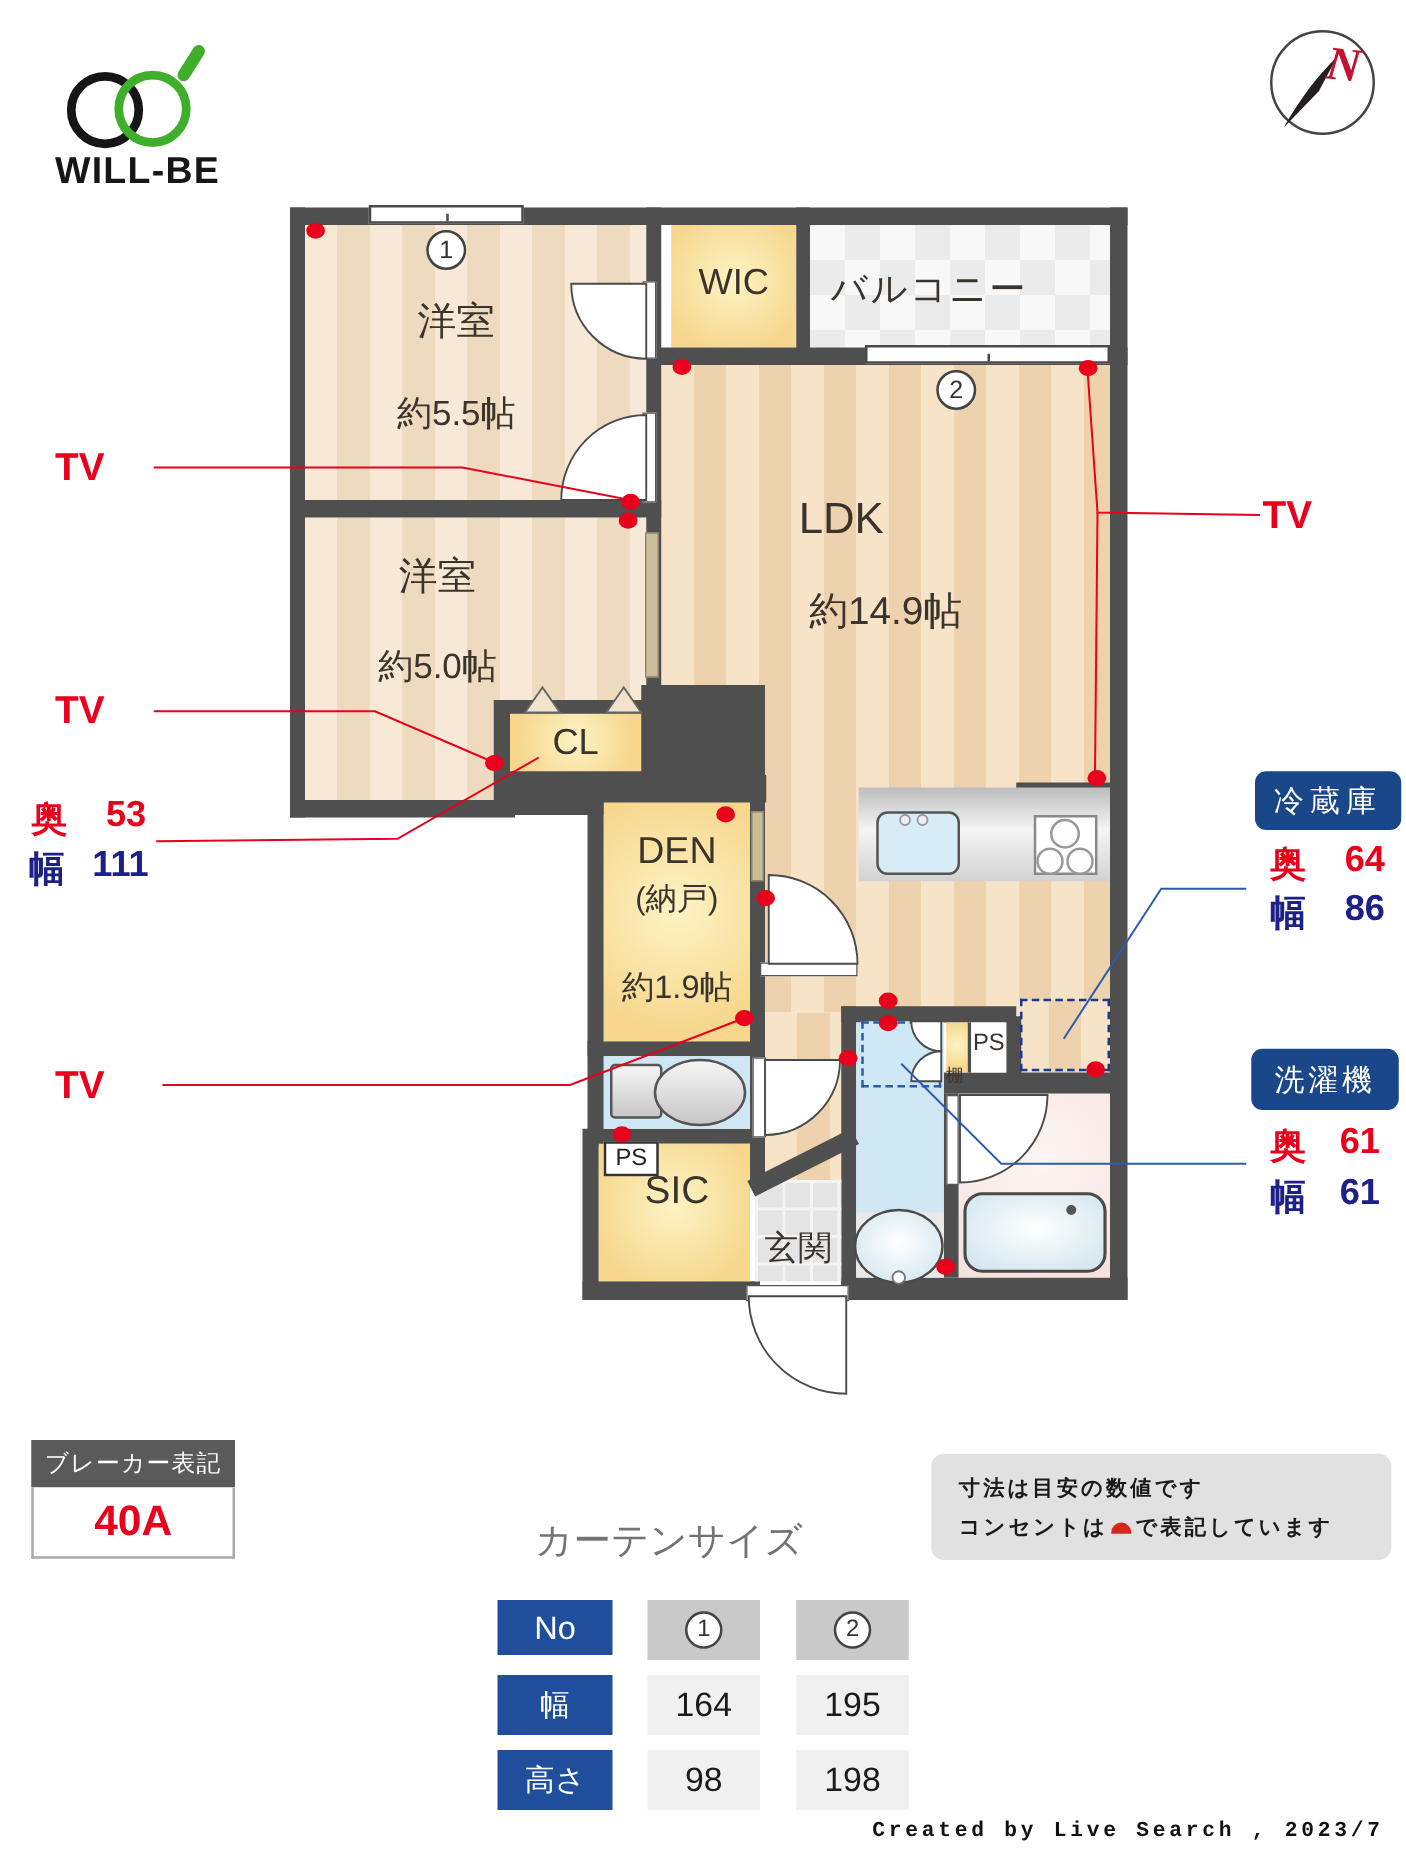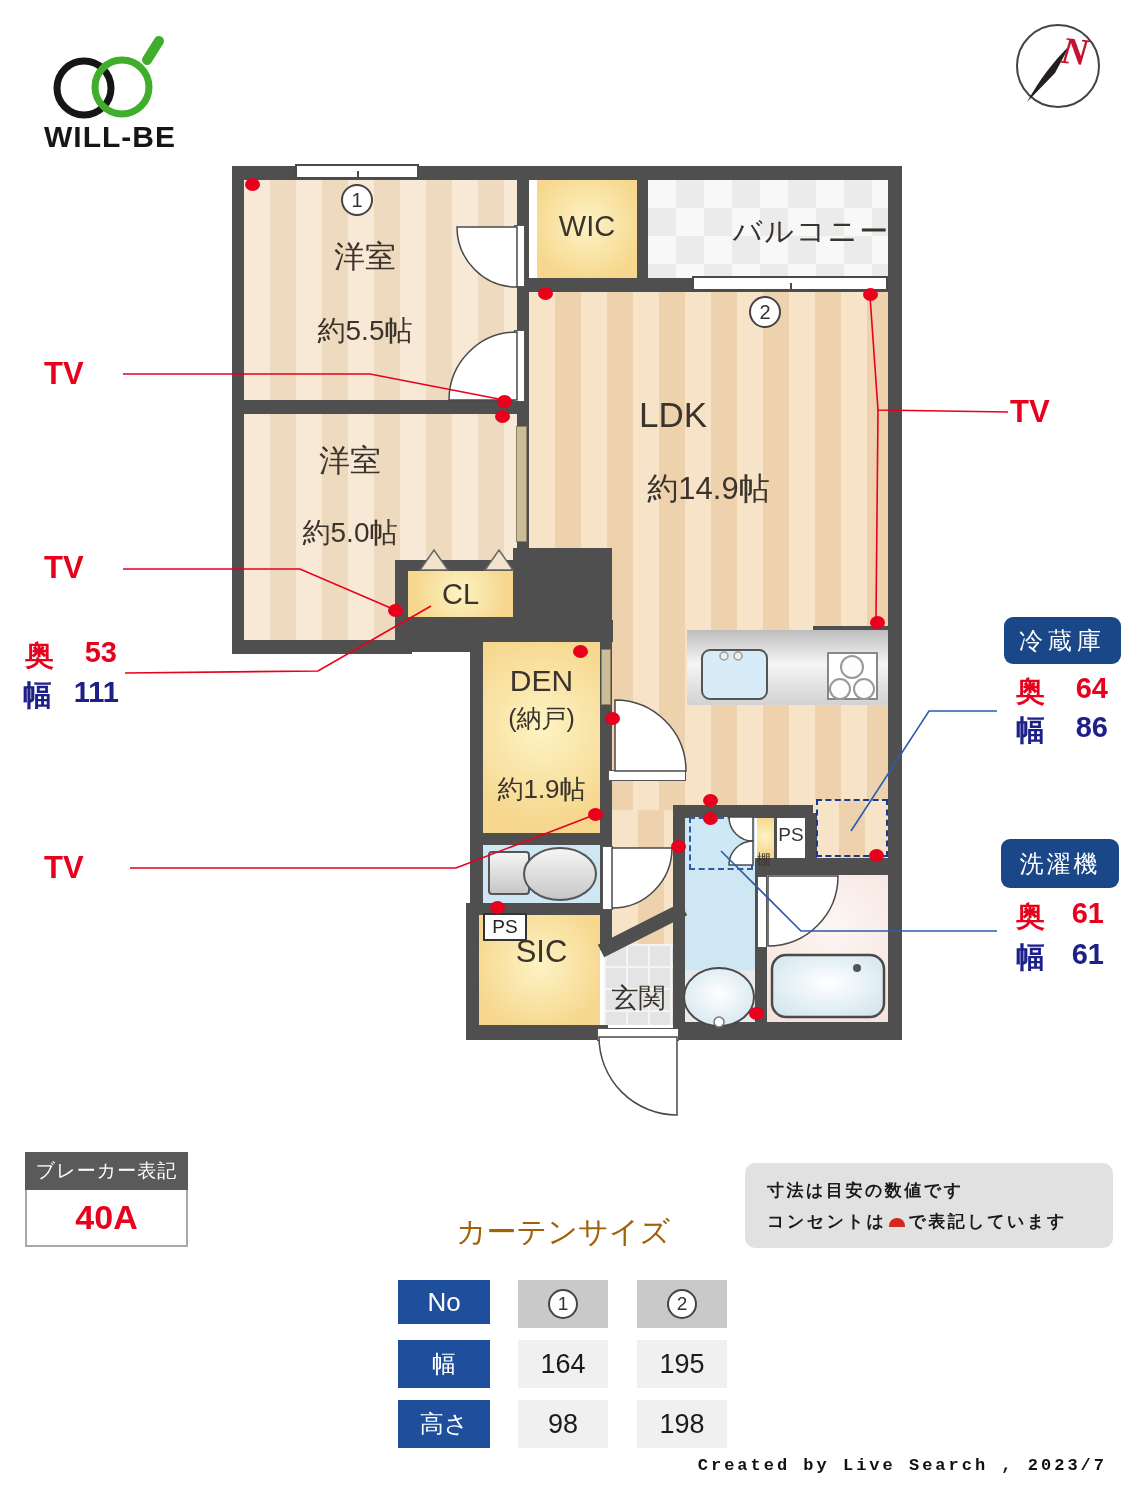--- a/index.html
+++ b/index.html
@@ -37,21 +37,21 @@
   .dashBlue{border:2px dashed #2a5caa;box-sizing:border-box;background:#cfe8f5;z-index:6;}
   
   #breaker{position:absolute;left:25px;top:1152px;width:163px;z-index:10;}
   #breaker .hd{background:#5a5a5a;color:#fff;font-size:19px;letter-spacing:1px;text-align:center;padding:6px 0;}
   #breaker .bd{background:#fff;border:2px solid #a9a9a9;border-top:none;text-align:center;font-size:34px;font-weight:bold;color:#e8001c;padding:8px 0;}
   
   #notebox{position:absolute;left:745px;top:1163px;width:368px;background:#e1e1e1;border-radius:10px;
            padding:12px 0 10px 22px;box-sizing:border-box;font-size:17px;letter-spacing:2.5px;color:#1a1a1a;line-height:1.85;z-index:10;font-weight:bold;}
   .dome{display:inline-block;width:16px;height:9px;background:#d5271d;border-radius:8px 8px 0 0;margin:0 3px;}
   
-  #curtainTitle{position:absolute;left:428px;top:1212px;width:270px;text-align:center;font-size:30px;color:#a16207;z-index:10;font-family:Liberation Serif, serif;}
+  #curtainTitle{position:absolute;left:428px;top:1212px;width:270px;text-align:left;font-size:30px;color:#737373;z-index:10;font-family:Liberation Serif, serif;}
   .thead{position:absolute;background:#1e4e9c;color:#fff;display:flex;align-items:center;justify-content:center;z-index:10;}
   .tcell{position:absolute;background:#f0f0f0;color:#1a1a1a;display:flex;align-items:center;justify-content:center;font-size:27px;z-index:10;}
   .tcellhd{position:absolute;background:#c9c9c9;display:flex;align-items:center;justify-content:center;z-index:10;}
   .circnum{display:inline-block;width:30px;height:30px;border-radius:50%;background:#fff;border:2px solid #444;box-sizing:border-box;
            text-align:center;line-height:26px;font-size:19px;color:#333;}
   #footer{position:absolute;left:600px;top:1456px;width:507px;text-align:right;z-index:10;
           font-family:"Liberation Mono","DejaVu Sans Mono",monospace;font-size:17px;font-weight:bold;letter-spacing:3px;color:#111;}
   #logoText{position:absolute;left:36px;top:120px;width:140px;font-size:30px;font-weight:bold;letter-spacing:1px;color:#161616;z-index:10;text-align:right;}
   svg.overlay{position:absolute;left:0;top:0;z-index:7;pointer-events:none;}
   .vert{writing-mode:vertical-rl;}
@@ -231,21 +231,21 @@
   <div id="logoText">WILL-BE</div>
 
   <div class="roomlabel" style="left:280px;top:236px;width:170px;font-size:31px;">洋室</div>
   <div class="roomlabel" style="left:270px;top:312px;width:190px;font-size:28px;">約5.5帖</div>
   <div class="numcircle" style="left:341px;top:184px;">1</div>
 
   <div class="roomlabel" style="left:265px;top:440px;width:170px;font-size:31px;">洋室</div>
   <div class="roomlabel" style="left:255px;top:514px;width:190px;font-size:28px;">約5.0帖</div>
 
   <div class="roomlabel" style="left:537px;top:210px;width:100px;font-size:29px;">WIC</div>
-  <div class="roomlabel" style="left:676px;top:212px;width:271px;font-size:29px;letter-spacing:2px;">バルコニー</div>
+  <div class="roomlabel" style="left:608px;top:212px;width:271px;font-size:29px;letter-spacing:2px;">バルコニー</div>
   <div class="numcircle" style="left:749px;top:296px;">2</div>
 
   <div class="roomlabel" style="left:529px;top:395px;width:288px;font-size:35px;">LDK</div>
   <div class="roomlabel" style="left:529px;top:468px;width:359px;font-size:31px;">約14.9帖</div>
 
   <div class="roomlabel" style="left:413px;top:578px;width:95px;font-size:29px;">CL</div>
 
   <div class="roomlabel" style="left:483px;top:664px;width:117px;font-size:30px;">DEN</div>
   <div class="roomlabel" style="left:483px;top:702px;width:117px;font-size:25px;">(納戸)</div>
   <div class="roomlabel" style="left:483px;top:772px;width:117px;font-size:26px;">約1.9帖</div>

